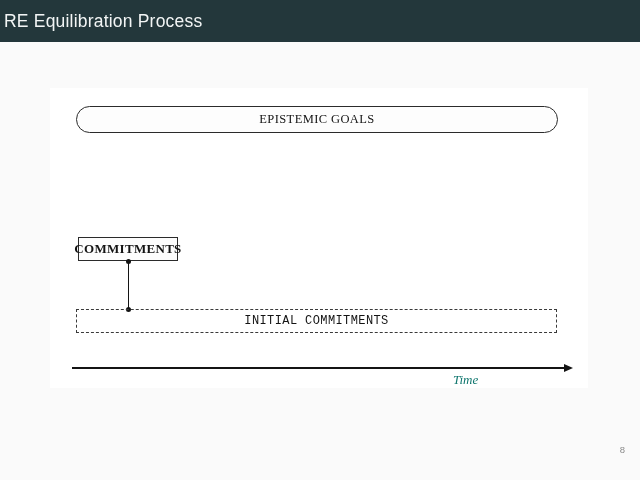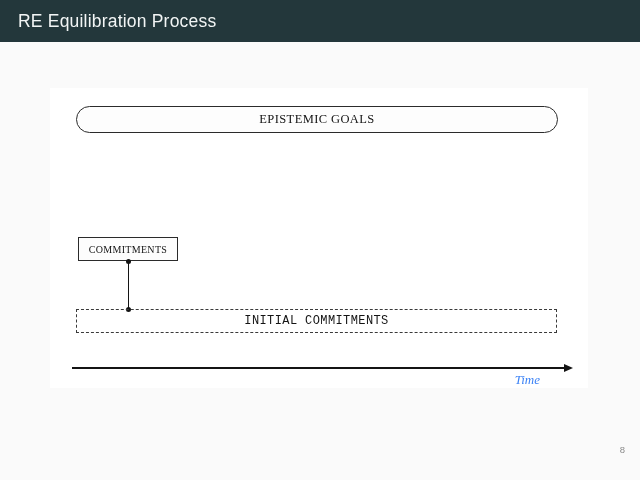--- a/index.html
+++ b/index.html
@@ -17,21 +17,21 @@
 
   
   .titlebar {
     position: absolute;
     left: 0; top: 0;
     width: 640px; height: 42px;
     background: #23373b;
     display: flex;
     align-items: center;
     box-sizing: border-box;
-    padding-left: 18px;
+    padding-left: 4px;
   }
   .titlebar .title-text {
     color: #f2f5f5;
     font-size: 17.5px;
     font-weight: 400;
     letter-spacing: 0.2px;
     font-family: "Liberation Sans", sans-serif;
   }
 
   
@@ -65,22 +65,23 @@
   
   .commitments-box {
     position: absolute;
     left: 28px; top: 149px;
     width: 98px; height: 22px;
     border: 1px solid #2b2b2b;
     background: #fdfdfd;
     display: flex;
     align-items: center;
     justify-content: center;
-    font-size: 10px;
+    font-size: 13px;
     letter-spacing: 0.3px;
+    font-weight: bold;
   }
 
   
   .connector-line {
     position: absolute;
     left: 77.5px; top: 173px;
     width: 1.5px; height: 48px;
     background: #141414;
   }
   .connector-dot {
@@ -118,25 +119,25 @@
     left: 514px; top: 275.5px;
     width: 0; height: 0;
     border-left: 9px solid #141414;
     border-top: 4.2px solid transparent;
     border-bottom: 4.2px solid transparent;
   }
   .time-label {
     position: absolute;
     left: 403px; top: 284px;
     width: 87px;
-    text-align: right;
+    text-align: left;
     font-family: "Liberation Serif", "DejaVu Serif", serif;
     font-style: italic;
     font-size: 13px;
-    color: #3b82f6;
+    color: #0f766e;
   }
 
   
   .page-number {
     position: absolute;
     right: 15px; top: 444px;
     font-size: 9.5px;
     color: #8a8a8a;
     font-family: "Liberation Sans", sans-serif;
   }

